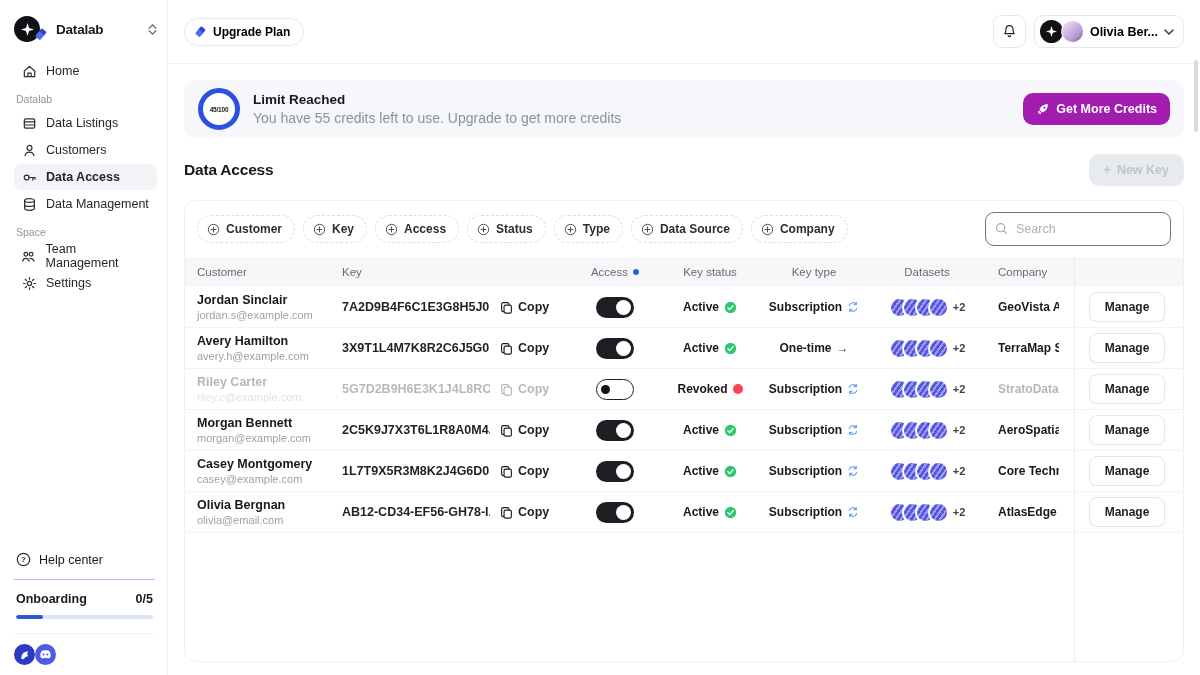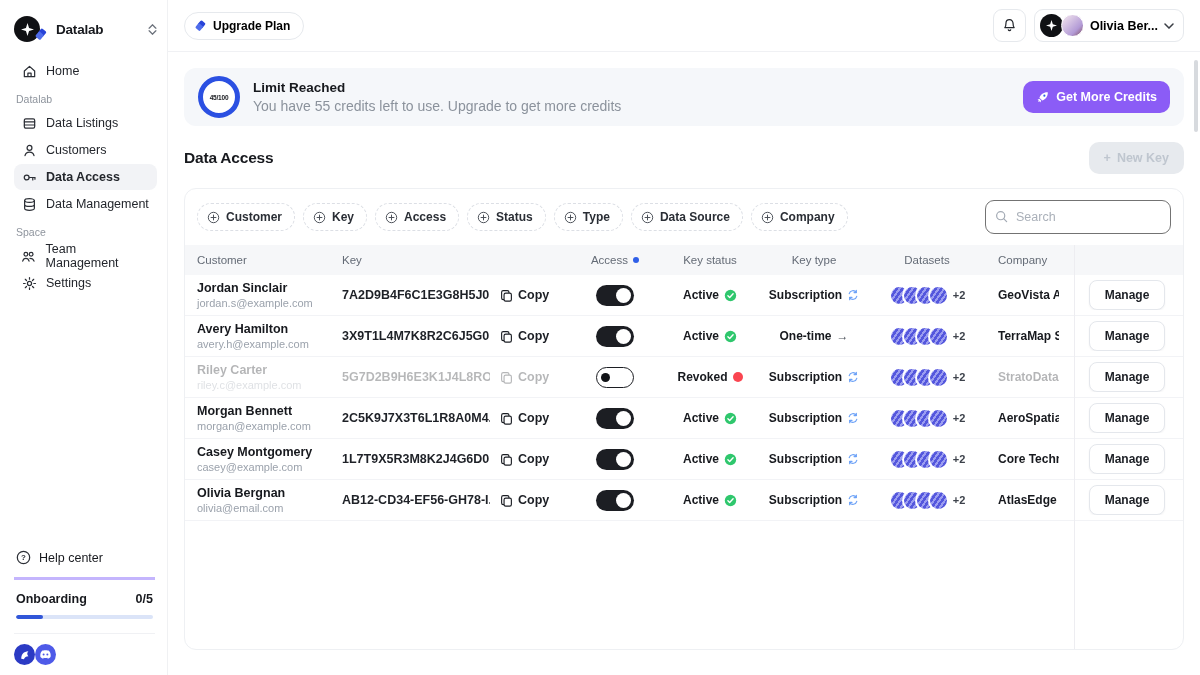--- a/index.html
+++ b/index.html
@@ -17,33 +17,33 @@
   .logo-gem { position:absolute; right:2px; bottom:1px; }
   .logo-name { font-size:13.5px; font-weight:800; letter-spacing:-.2px; margin-left:6px; }
   .collapse-btn { margin-left:auto; color:#6c727c; display:flex; flex-direction:column; gap:1px; cursor:pointer; }
   .nav-section { font-size:10.5px; color:#8e949d; margin:9px 2px 5px; }
   .nav-item { display:flex; align-items:center; gap:9px; height:26px; padding:0 7px;
     border-radius:8px; font-size:12.5px; color:#23262c; margin-bottom:1px; cursor:pointer; }
   .nav-item .nicon { width:16px; display:flex; justify-content:center; color:#2c2f36; }
   .nav-item.active { background:#f2f3f6; font-weight:800; }
   .side-bottom { position:absolute; left:0; right:0; bottom:0; padding:0 12px 10px 14px; background:#fff; }
   .help-row { display:flex; align-items:center; gap:8px; font-size:12.5px; padding:8px 2px 12px; }
-  .onboarding { border-top:3px solid #c4b5fd; padding:12px 2px 14px; }
+  .onboarding { border-top:1px solid #c4b5fd; padding:12px 2px 14px; }
   .ob-head { display:flex; justify-content:space-between; font-size:12.5px; font-weight:800; }
   .ob-desc { font-size:10.5px; color:#9aa0a9; line-height:1.4; margin-top:6px; }
   .ob-bar { height:4px; border-radius:99px; background:#dbe4f8; margin-top:9px; overflow:hidden; }
   .ob-fill { height:100%; border-radius:99px; background:#3156d8; }
   .social-row { border-top:1px solid #f0f1f4; padding-top:10px; display:flex; gap:2px; }
   .soc { width:21px; height:21px; border-radius:50%; display:flex; align-items:center; justify-content:center; }
   .soc.bird { background:#2b3ac4; }
   .soc.discord { background:#4e5ae8; margin-left:-2px; }
 
   
   .main { flex:1; position:relative; background:#fff; }
-  .topbar { height:52px; display:flex; align-items:center; padding:4px 16px;
+  .topbar { height:64px; display:flex; align-items:center; padding:4px 16px;
     border-bottom:1px solid #f0f1f4;gap:16px; }
   .pill-btn { display:flex; align-items:center; gap:6px; border:1px solid #e6e9ed; background:#fff;
     border-radius:999px; padding:6px 13px 6px 10px; font-size:12px; font-weight:700; cursor:pointer; }
   .top-right { margin-left:auto; display:flex; align-items:center; gap:8px; }
   .icon-btn { width:33px; height:33px; border:1px solid #e6e9ed; border-radius:9px; background:#fff;
     display:flex; align-items:center; justify-content:center; cursor:pointer; color:#23262c; }
   .user-btn { display:flex; align-items:center; height:33px; border:1px solid #e6e9ed; border-radius:9px;
     background:#fff; padding:0 9px 0 5px; gap:6px; cursor:pointer; }
   .u-spark { width:23px; height:23px; border-radius:50%; background:#101114; display:flex;
     align-items:center; justify-content:center; }
@@ -53,21 +53,21 @@
   .scroll-thumb { position:absolute; right:2px; top:60px; width:4px; height:72px; border-radius:99px;
     background:#d7dade; }
 
   .content { padding:16px; }
   .banner { background:#f5f7fa; border-radius:12px; padding:10px 14px; display:flex; align-items:center;
     gap:13px; height:58px; }
   .ring { width:42px; height:42px; min-width:42px; border-radius:50%; border:5px solid #2b50e2; background:#fff;
     display:flex; align-items:center; justify-content:center; font-size:6.5px; font-weight:800; letter-spacing:-.2px; }
   .banner-title { font-size:13.5px; font-weight:800; }
   .banner-sub { font-size:14px; color:#8b929c; margin-top:3px;text-align:right; }
-  .cta-btn { margin-left:auto; background:#8b5cf6; color:#fff; border:none; border-radius:10px;
+  .cta-btn { margin-left:auto; background:#a21caf; color:#fff; border:none; border-radius:10px;
     padding:9px 13px; font-size:12.5px; font-weight:700; display:flex; align-items:center; gap:7px; cursor:pointer;
     font-family:inherit; }
   .page-head { display:flex; align-items:center; justify-content:space-between; margin-top:16px; }
   .page-title { font-size:15.5px; font-weight:800; letter-spacing:-.2px; }
   .newkey-btn { background:#e7eaee; color:#bfc6cf; border:none; border-radius:10px; padding:9px 15px;
     font-size:12.5px; font-weight:700; display:flex; align-items:center; gap:6px; cursor:pointer; font-family:inherit; }
 
   .table-card { margin-top:14px; border:1px solid #eef0f3; border-radius:12px; height:462px;
     position:relative; overflow:hidden; background:#fff; }
   .table-card::after { content:""; position:absolute; top:56px; bottom:0; right:108px; width:1px; background:#ededf1; }

